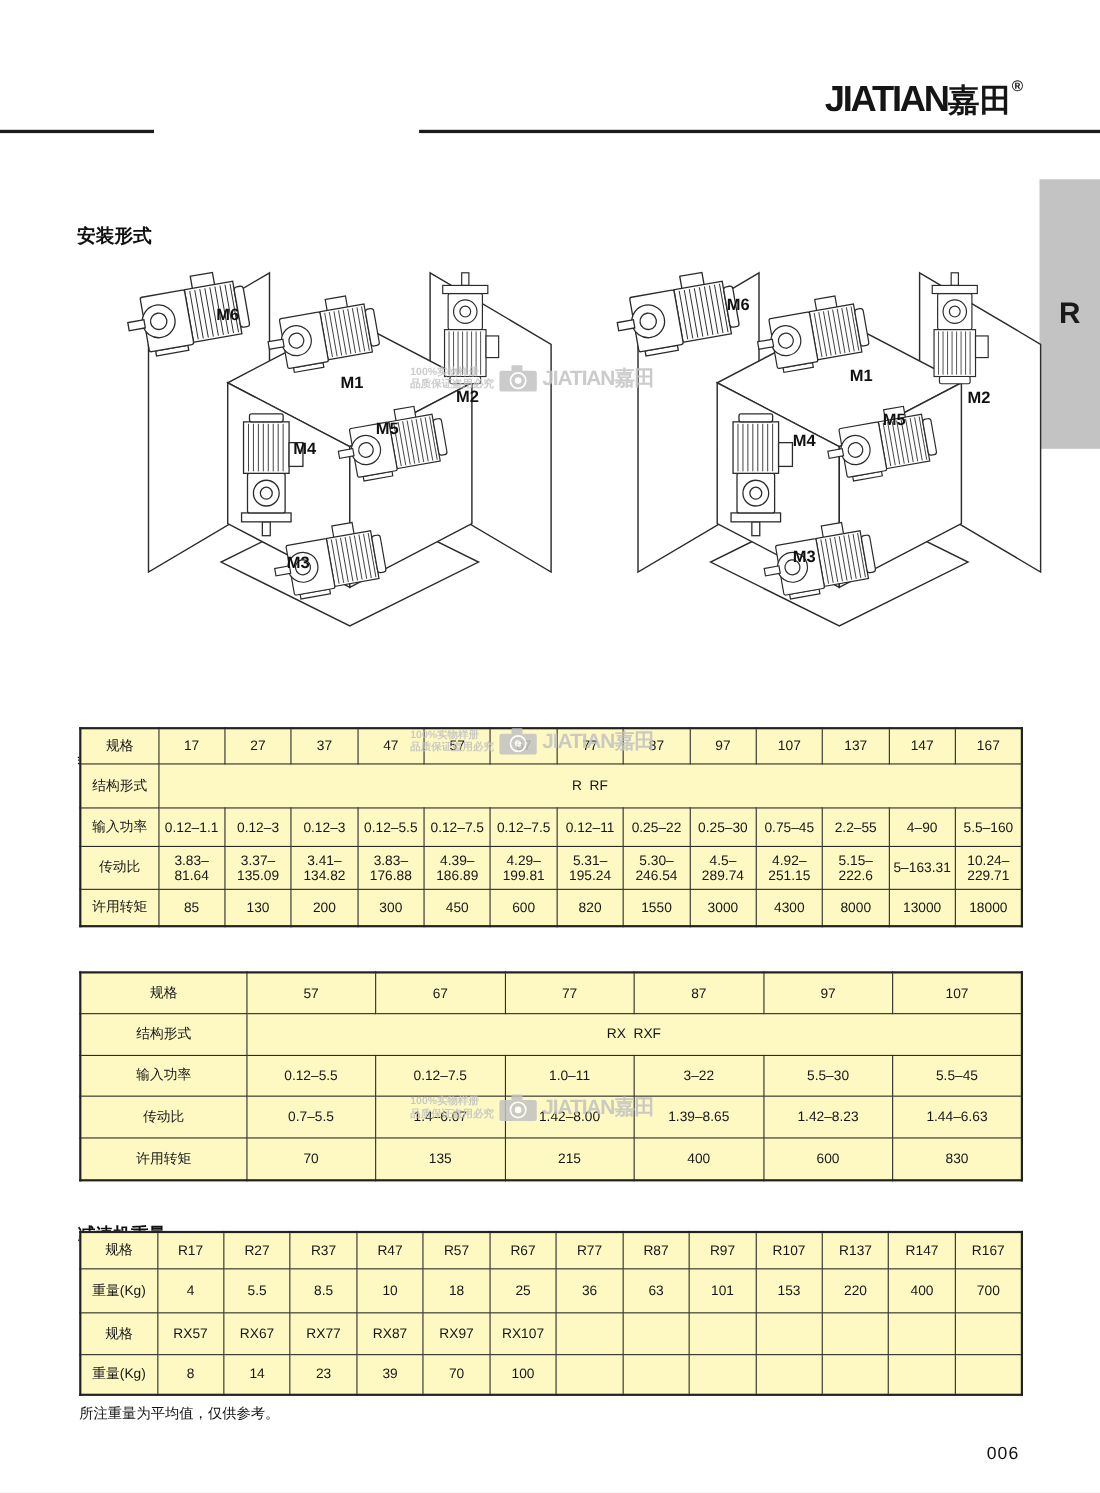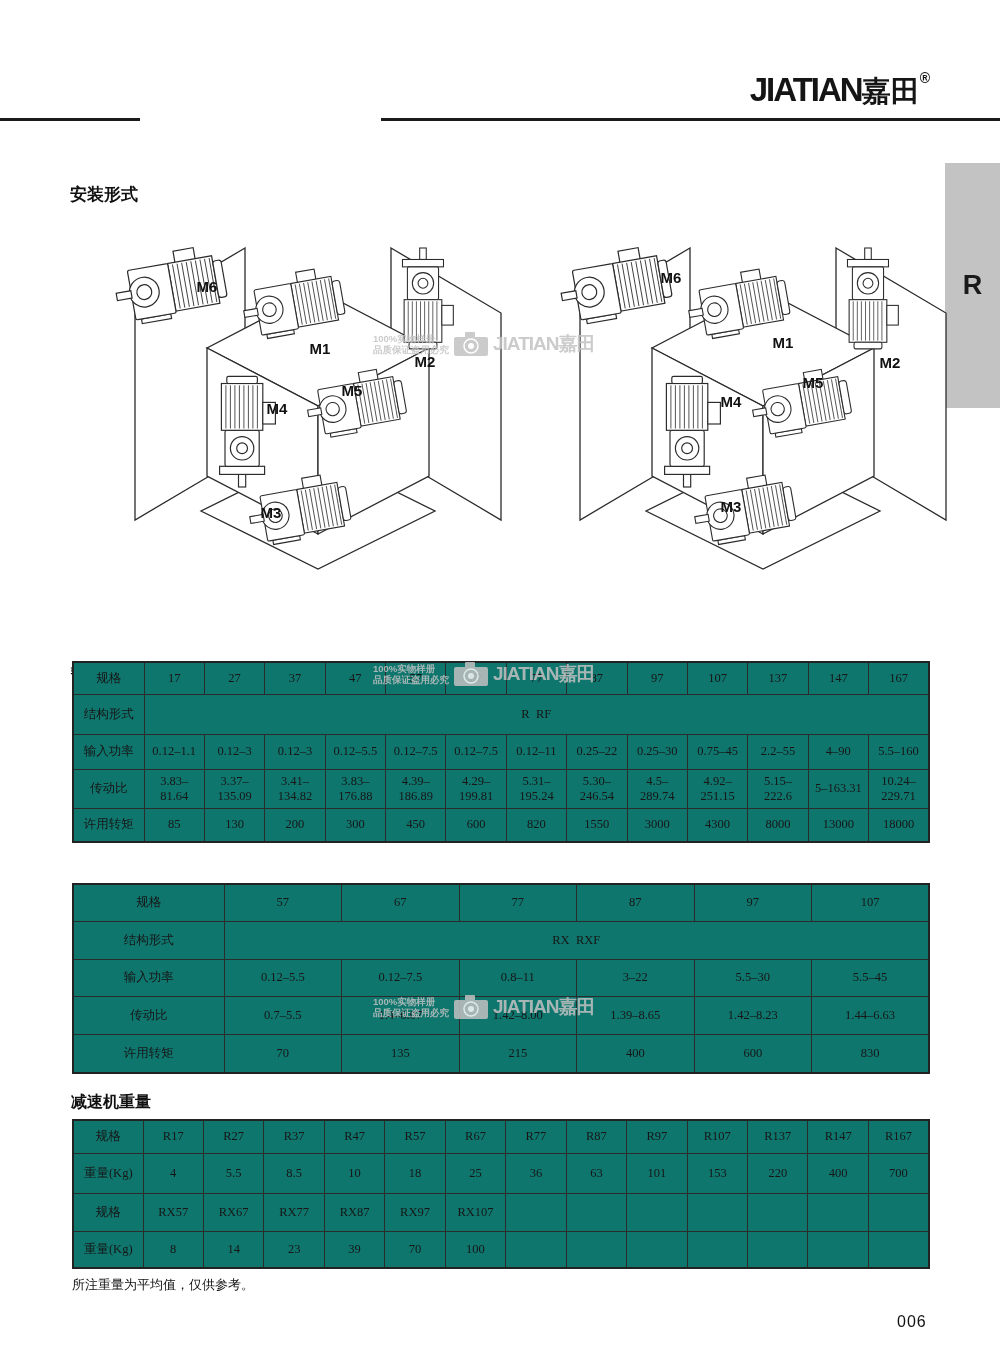--- a/index.html
+++ b/index.html
@@ -17,42 +17,42 @@
   .series-title{position:absolute;left:147px;top:102px;white-space:nowrap;}
   .series-big{font-size:24px;font-weight:900;}
   .series-small{font-size:15px;font-weight:bold;}
 
   
   .side-tab{position:absolute;left:945px;top:163px;width:55px;height:245px;background:#c3c3c3;
             display:flex;align-items:center;justify-content:center;
             font-size:27px;font-weight:bold;color:#1a1a1a;}
 
   
-  .sec-title{position:absolute;font-weight:bold;color:#111;}
+  .sec-title{position:absolute;font-weight:bold;color:#111;margin-top:20px;}
   .t-mount{left:70px;top:183px;font-size:17px;}
   .t-power{left:71px;top:664px;font-size:11px;text-align:right;}
   .t-weight{left:71px;top:1092px;font-size:16px;}
 
   
   .diagram{position:absolute;width:440px;height:350px;}
   .diagram svg{position:absolute;left:0;top:0;}
   .mlabel{position:absolute;transform:translate(-50%,-50%);font-size:15px;font-weight:bold;color:#111;white-space:nowrap;}
   .lineart{fill:#ffffff;stroke:#2b2b2b;stroke-width:1.3;}
   .ribs{fill:none;stroke:#2b2b2b;stroke-width:0.9;}
 
   
   .watermark{position:absolute;display:flex;align-items:center;gap:4px;color:#c2c2c2;
              opacity:.85;pointer-events:none;z-index:30;white-space:nowrap;}
   .wm-small{font-size:9.5px;font-weight:bold;line-height:1.2;text-align:left;}
   .wm-brand{font-size:19px;font-weight:900;letter-spacing:-1px;}
   .wm-cam{flex:0 0 auto;}
 
   
   table.dtable{position:absolute;border-collapse:collapse;table-layout:fixed;width:858px;
-               background:#0f766e;font-family:Liberation Serif, serif;}
+               background:#fef9c3;}
   table.dtable td{border:1px solid #2b2b2b;text-align:center;vertical-align:middle;
                   font-size:12.5px;padding:0 2px;color:#161616;overflow:hidden;}
   table.dtable{border:2px solid #222;}
   td.rowhead{font-size:13px;}
   .tbl1{left:72px;top:661px;}
   .tbl2{left:72px;top:883px;}
   .tbl3{left:72px;top:1119px;}
 
   
   .footnote{position:absolute;left:72px;top:1276px;font-size:13px;color:#111;}
@@ -277,21 +277,21 @@
         </tr>
     <tr style="height:38px;">
       <td class="rowhead">结构形式</td>
       <td colspan="6">RX&nbsp;&nbsp;RXF</td>
     </tr>
     <tr style="height:37px;">
       <td class="rowhead">输入功率</td>
 
     <td>0.12–5.5</td>
           <td>0.12–7.5</td>
-          <td>0.8–11</td>
+          <td>1.0–11</td>
           <td>3–22</td>
           <td>5.5–30</td>
           <td>5.5–45</td>
         </tr>
     <tr style="height:38px;">
       <td class="rowhead">传动比</td>
 
     <td>0.7–5.5</td>
           <td>1.4–6.07</td>
           <td>1.42–8.00</td>

